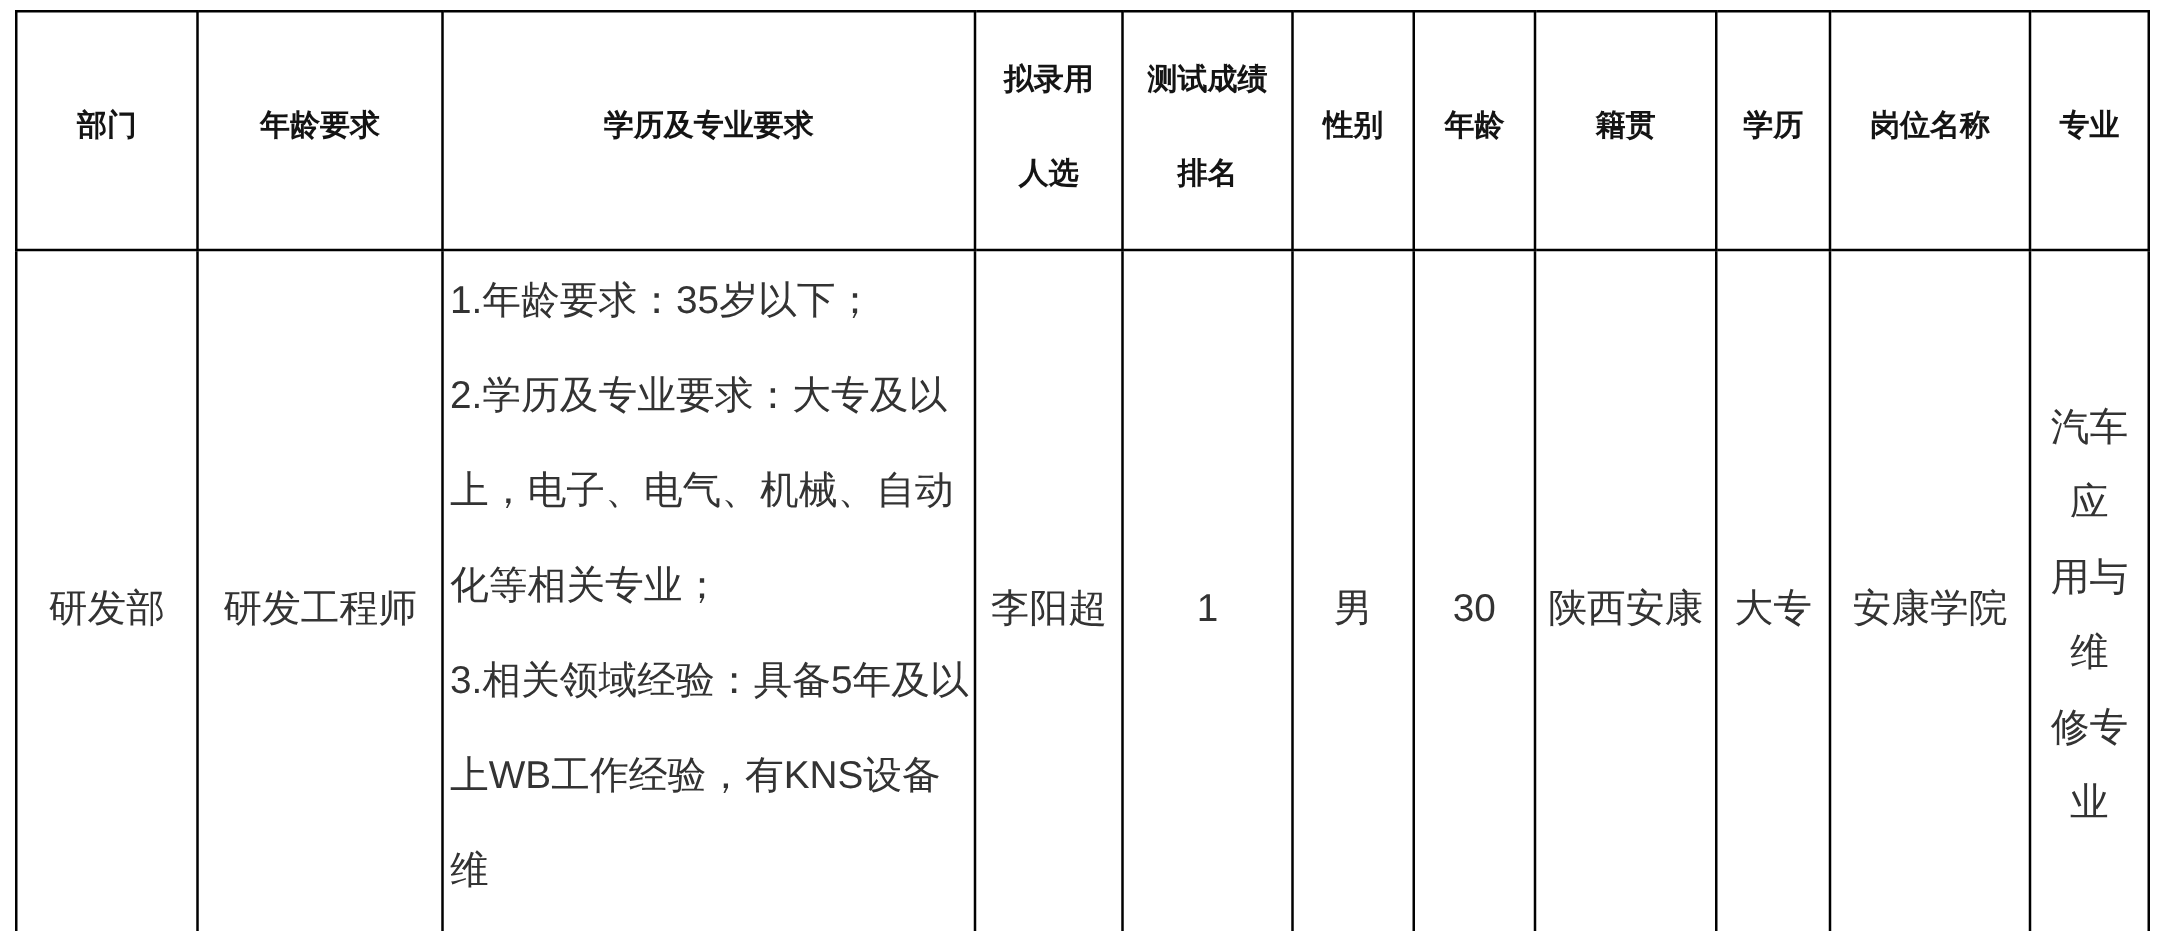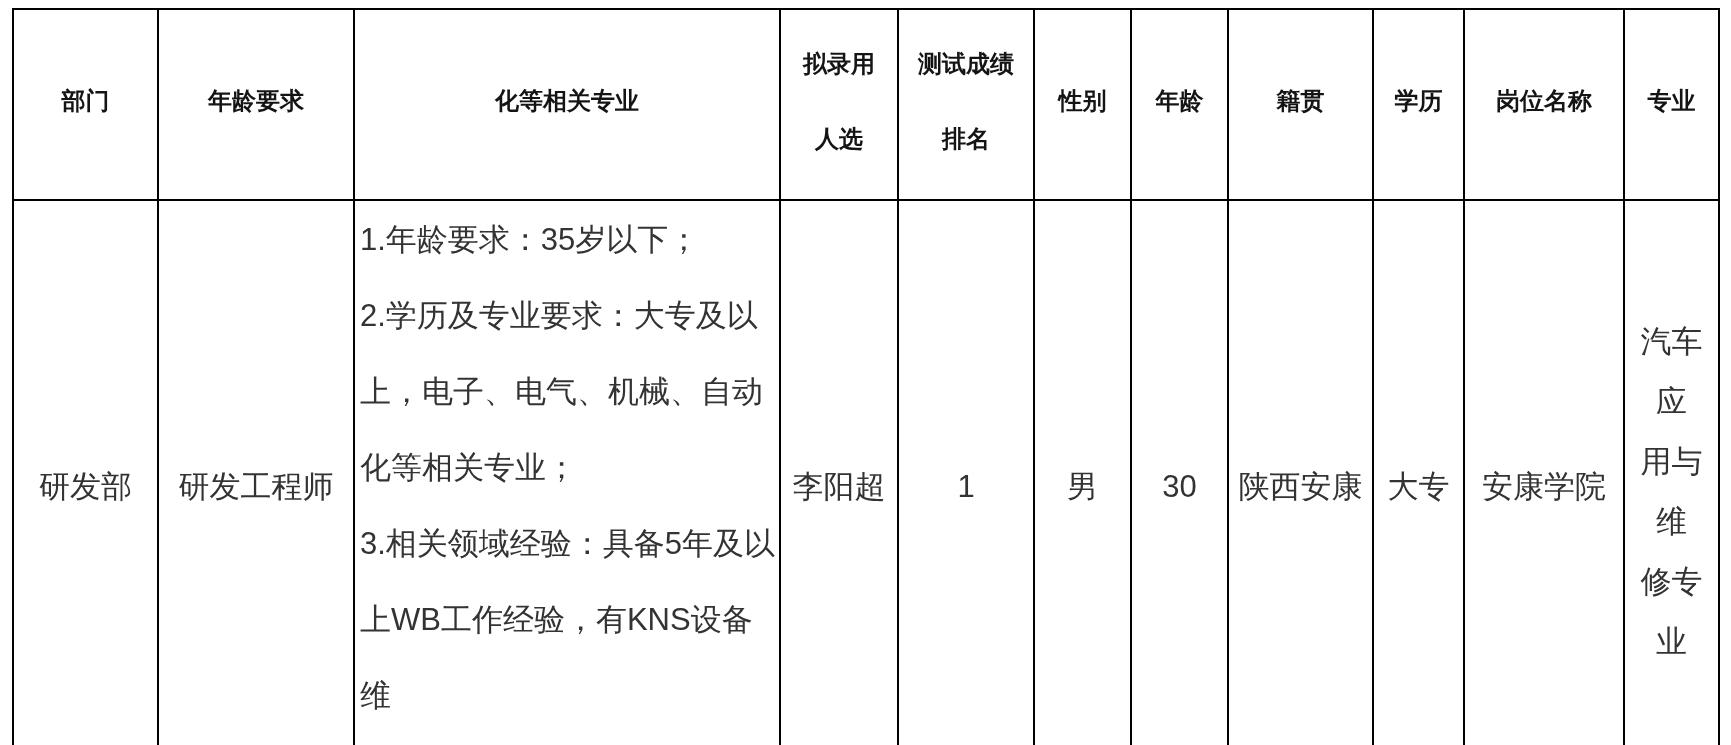--- a/index.html
+++ b/index.html
@@ -77,21 +77,21 @@
     <col style="width:97px">
     <col style="width:145px">
     <col style="width:91px">
     <col style="width:160px">
     <col style="width:95px">
   </colgroup>
   <thead>
     <tr>
       <th>部门</th>
       <th>年龄要求</th>
-      <th>化等相关专业</th>
+      <th>学历及专业要求</th>
       <th>拟录用
 人选</th>
       <th>测试成绩
 排名</th>
       <th>性别</th>
       <th>年龄</th>
       <th>籍贯</th>
       <th>学历</th>
       <th>岗位名称</th>
       <th>专业</th>

